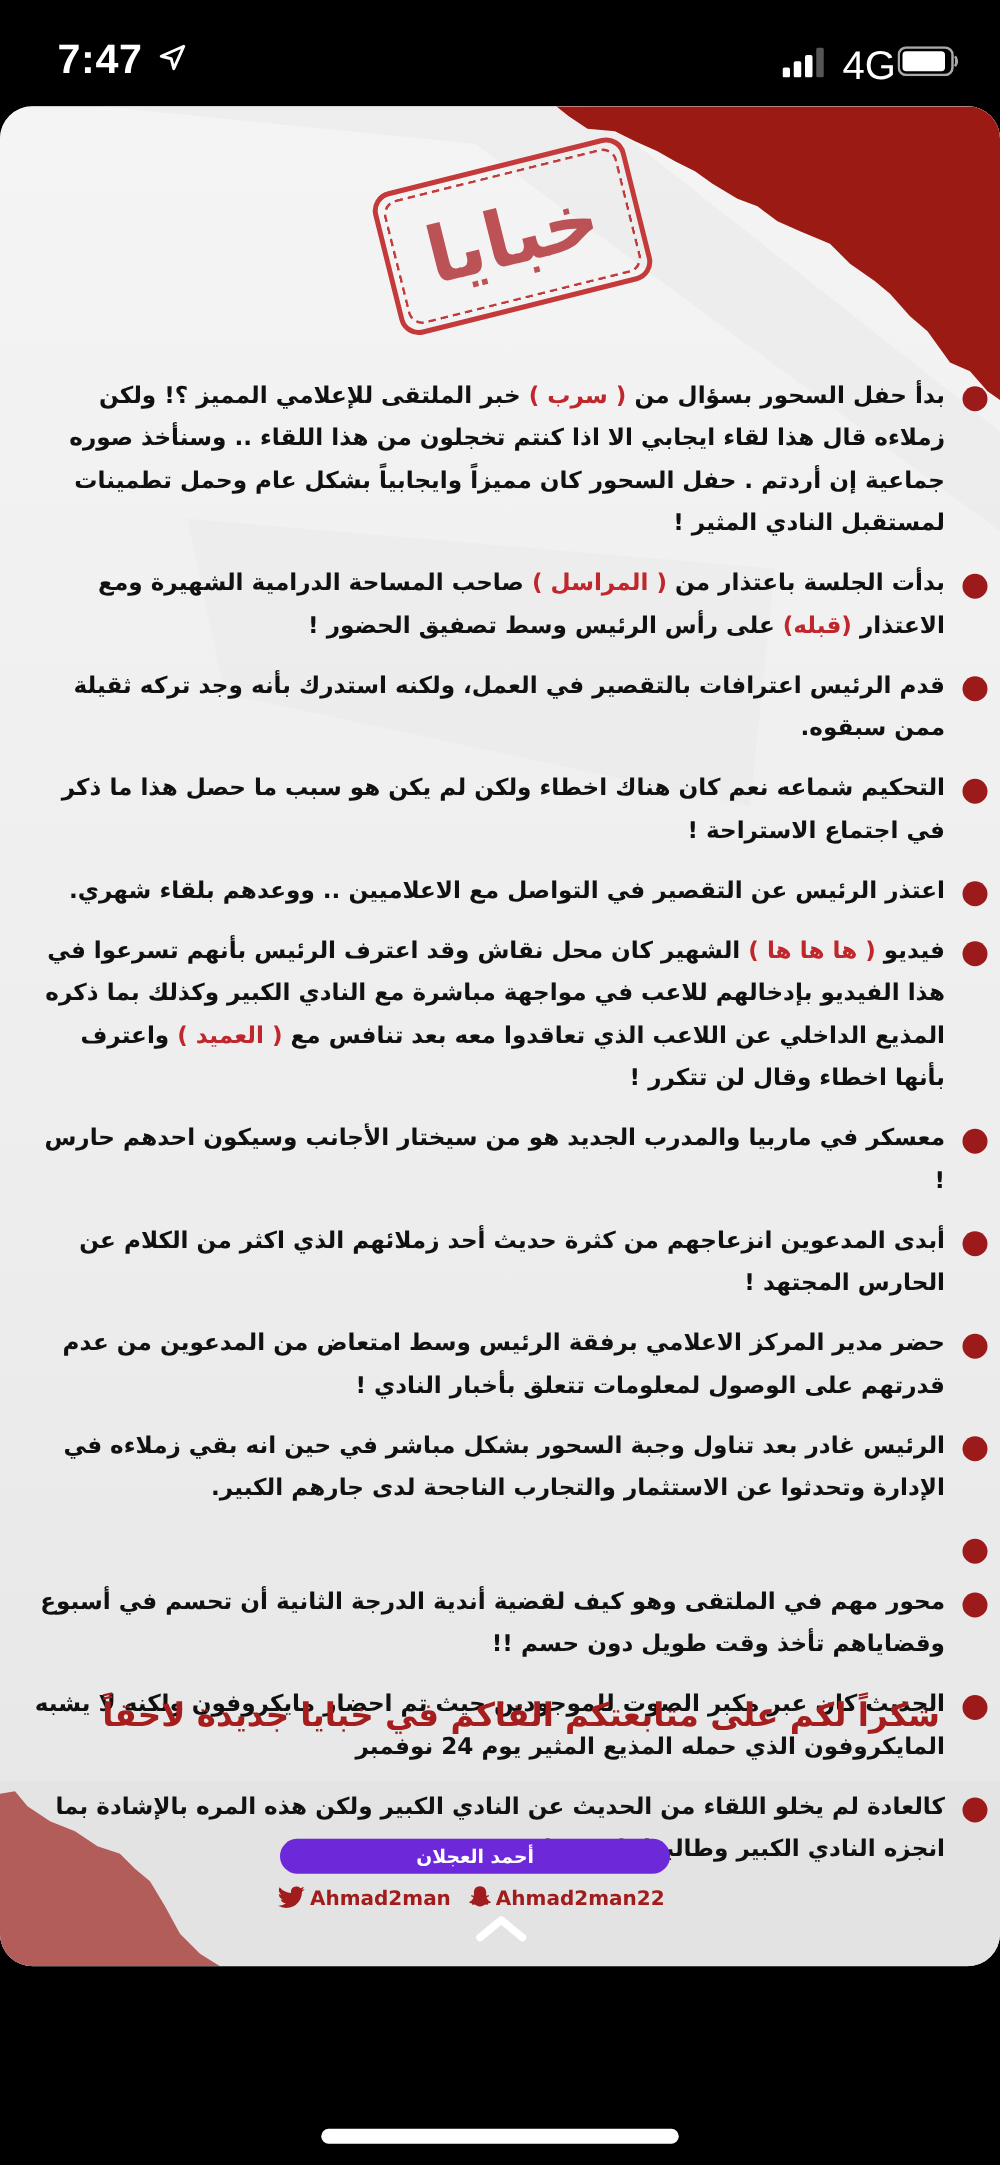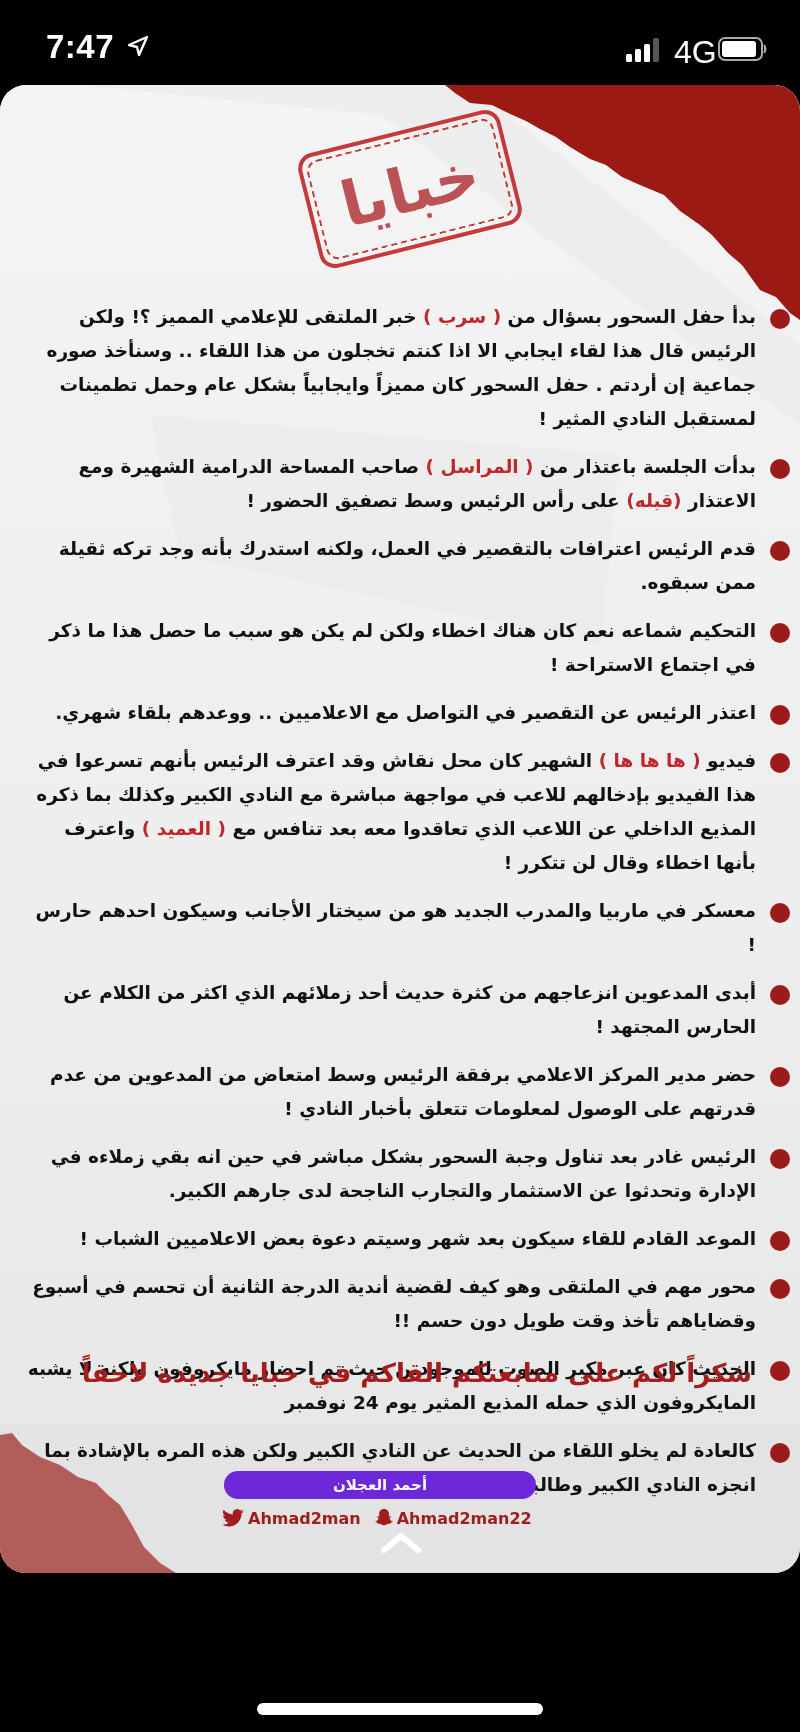--- a/index.html
+++ b/index.html
@@ -80,21 +80,21 @@
     <rect x="0" y1="0" y="1340" width="800" height="148" fill="#dedede" opacity="0.35"></rect>
   </svg>
 
   <div class="stamp">
     <span class="stamp-text">خبايا</span>
   </div>
 
   <div class="items" id="items">
       <div class="item">
         <span class="bullet"></span>
-        <div class="item-text"><span>بدأ حفل السحور بسؤال من </span><span class="hl">( سرب )</span><span> خبر الملتقى للإعلامي المميز ؟! ولكن الرئيس قال هذا لقاء ايجابي الا اذا كنتم تخجلون من هذا اللقاء .. وسنأخذ صوره جماعية إن أردتم . حفل السحور كان مميزاً وايجابياً بشكل عام وحمل تطمينات لمستقبل النادي المثير !</span></div>
+        <div class="item-text"><span>بدأ حفل السحور بسؤال من </span><span class="hl">( سرب )</span><span> خبر الملتقى للإعلامي المميز ؟! ولكن زملاءه قال هذا لقاء ايجابي الا اذا كنتم تخجلون من هذا اللقاء .. وسنأخذ صوره جماعية إن أردتم . حفل السحور كان مميزاً وايجابياً بشكل عام وحمل تطمينات لمستقبل النادي المثير !</span></div>
       </div>
       <div class="item">
         <span class="bullet"></span>
         <div class="item-text"><span>بدأت الجلسة باعتذار من </span><span class="hl">( المراسل )</span><span> صاحب المساحة الدرامية الشهيرة ومع الاعتذار </span><span class="hl">(قبله)</span><span> على رأس الرئيس وسط تصفيق الحضور !</span></div>
       </div>
       <div class="item">
         <span class="bullet"></span>
         <div class="item-text"><span>قدم الرئيس اعترافات بالتقصير في العمل، ولكنه استدرك بأنه وجد تركه ثقيلة ممن سبقوه.</span></div>
       </div>
       <div class="item">
@@ -120,21 +120,20 @@
       <div class="item">
         <span class="bullet"></span>
         <div class="item-text"><span>حضر مدير المركز الاعلامي برفقة الرئيس وسط امتعاض من المدعوين من عدم قدرتهم على الوصول لمعلومات تتعلق بأخبار النادي !</span></div>
       </div>
       <div class="item">
         <span class="bullet"></span>
         <div class="item-text"><span>الرئيس غادر بعد تناول وجبة السحور بشكل مباشر في حين انه بقي زملاءه في الإدارة وتحدثوا عن الاستثمار والتجارب الناجحة لدى جارهم الكبير.</span></div>
       </div>
       <div class="item">
         <span class="bullet"></span>
-        <div class="item-text"><span>الموعد القادم للقاء سيكون بعد شهر وسيتم دعوة بعض الاعلاميين الشباب !</span></div>
       </div>
       <div class="item">
         <span class="bullet"></span>
         <div class="item-text"><span>محور مهم في الملتقى وهو كيف لقضية أندية الدرجة الثانية أن تحسم في أسبوع وقضاياهم تأخذ وقت طويل دون حسم !!</span></div>
       </div>
       <div class="item">
         <span class="bullet"></span>
         <div class="item-text"><span>الحديث كان عبر مكبر الصوت للموجودين حيث تم احضار مايكروفون ولكنه لا يشبه المايكروفون الذي حمله المذيع المثير يوم 24 نوفمبر</span></div>
       </div>
       <div class="item">

